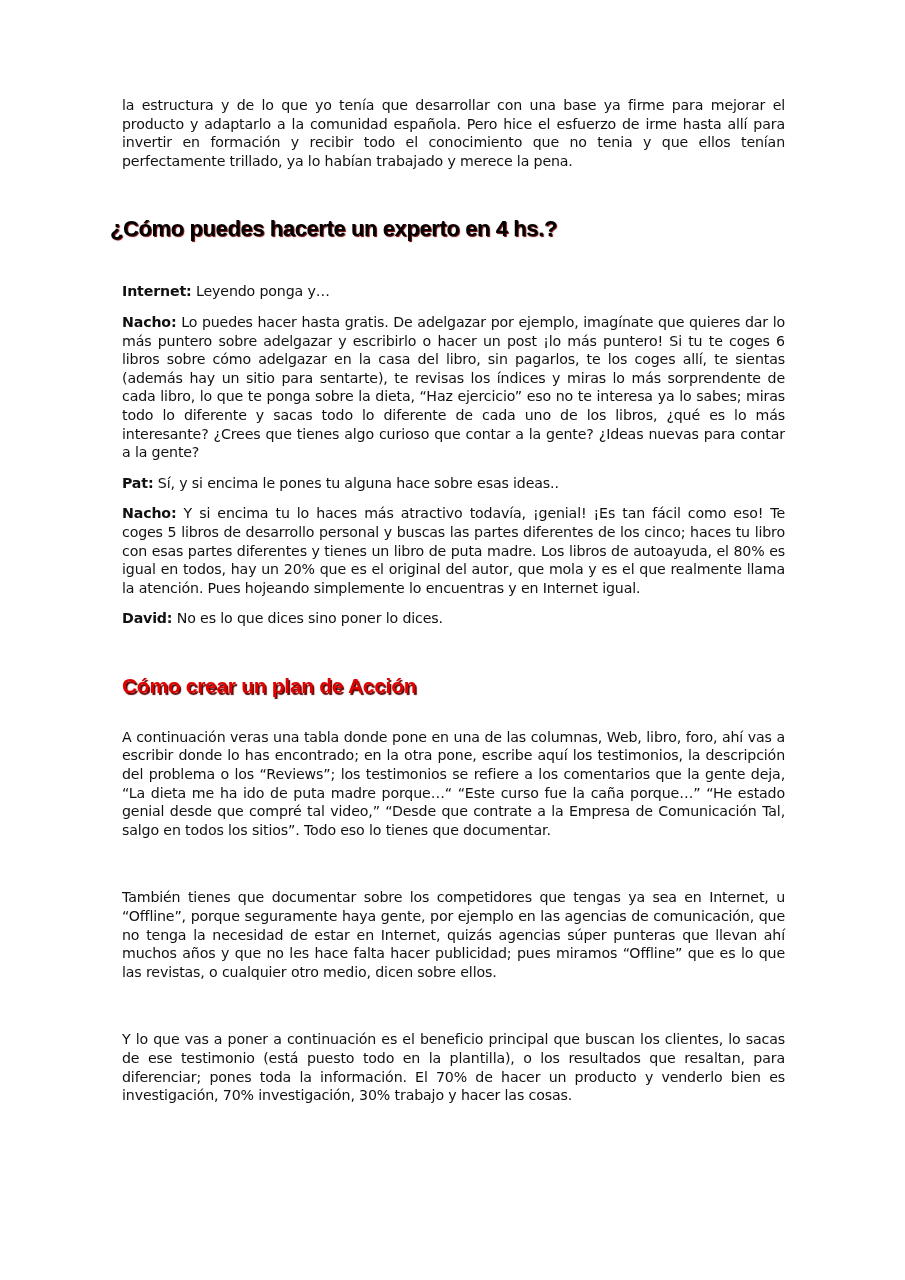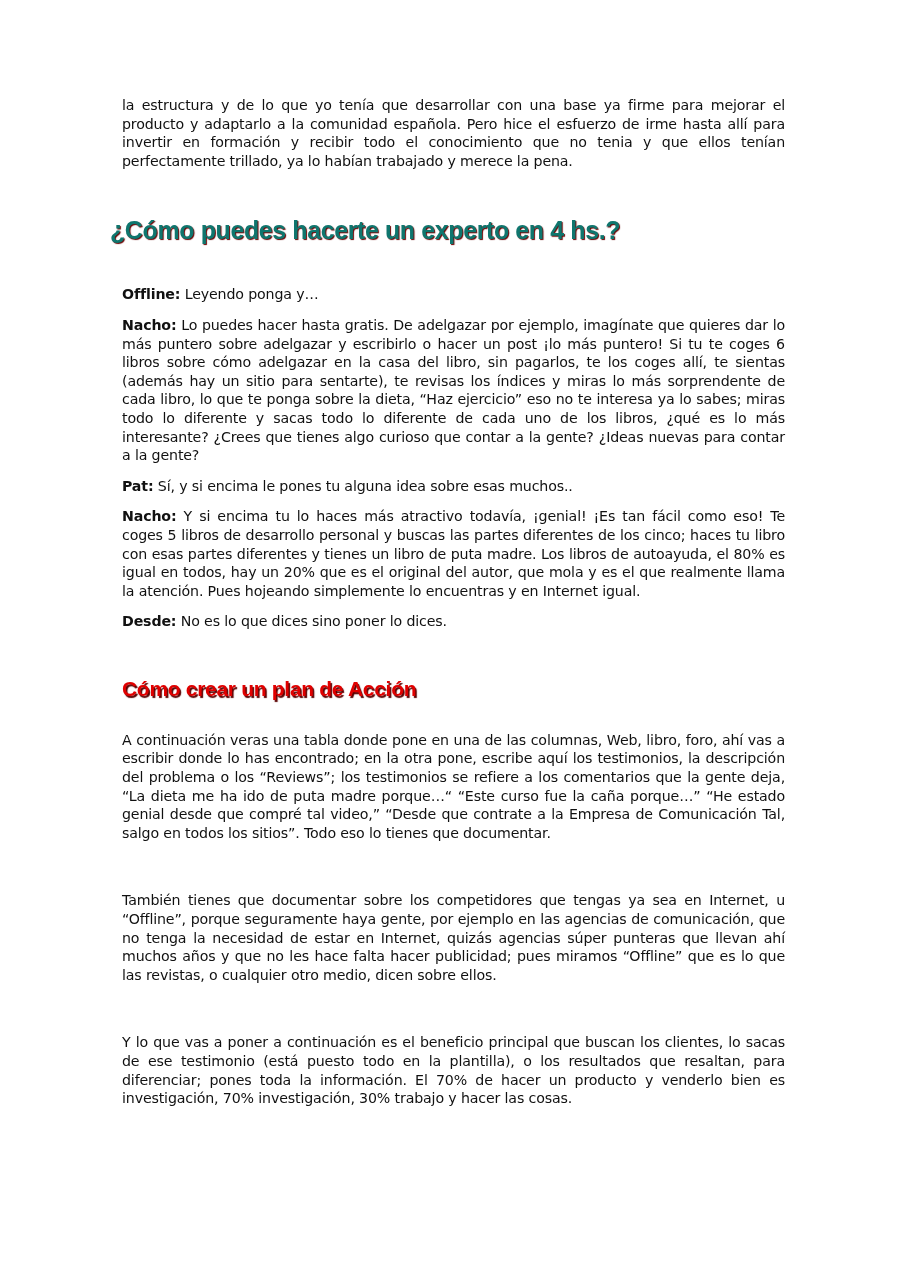--- a/index.html
+++ b/index.html
@@ -26,24 +26,24 @@
       line-height: 18.6px;
       text-align: justify;
       margin: 12px;
       letter-spacing: -0.15px;
     }
     .p .spk {
       font-weight: bold;
     }
     .dlg { margin-bottom: 4px; }
     .h2 {
-      color: #0f766e;
+      color: #000000;
       font-family: "Liberation Sans", sans-serif;
       font-weight: bold;
-      font-size: 25px;
+      font-size: 22px;
       margin: 0;
       text-shadow: 1px 1px 1px #6a0000;
       letter-spacing: -0.4px;
     }
     .h1 {
       color: #e00000;
       font-family: Liberation Sans, sans-serif;
       font-weight: bold;
       font-size: 21px;
       margin: 12px;
@@ -58,25 +58,25 @@
 
   <p class="p">la estructura y de lo que yo tenía que desarrollar con una base ya firme para mejorar el producto y adaptarlo a la comunidad española. Pero hice el esfuerzo de irme hasta allí para invertir en formación y recibir todo el conocimiento que no tenia y que ellos tenían perfectamente trillado, ya lo habían trabajado y merece la pena.</p>
 
   <div style="height:34px"></div>
 
   <h2 class="h2">¿Cómo puedes hacerte un experto en 4 hs.?</h2>
 
   <div style="height:28px"></div>
 
   <div>
-    <p class="p dlg"><span class="spk">Offline:</span><span> Leyendo ponga y…</span></p>
+    <p class="p dlg"><span class="spk">Internet:</span><span> Leyendo ponga y…</span></p>
     <p class="p dlg"><span class="spk">Nacho:</span><span> Lo puedes hacer hasta gratis. De adelgazar por ejemplo, imagínate que quieres dar lo más puntero sobre adelgazar y escribirlo o hacer un post ¡lo más puntero! Si tu te coges 6 libros sobre cómo adelgazar en la casa del libro, sin pagarlos, te los coges allí, te sientas (además hay un sitio para sentarte), te revisas los índices y miras lo más sorprendente de cada libro, lo que te ponga sobre la dieta, “Haz ejercicio” eso no te interesa ya lo sabes; miras todo lo diferente y sacas todo lo diferente de cada uno de los libros, ¿qué es lo más interesante? ¿Crees que tienes algo curioso que contar a la gente? ¿Ideas nuevas para contar a la gente?</span></p>
-    <p class="p dlg"><span class="spk">Pat:</span><span> Sí, y si encima le pones tu alguna idea sobre esas muchos..</span></p>
+    <p class="p dlg"><span class="spk">Pat:</span><span> Sí, y si encima le pones tu alguna hace sobre esas ideas..</span></p>
     <p class="p dlg"><span class="spk">Nacho:</span><span> Y si encima tu lo haces más atractivo todavía, ¡genial! ¡Es tan fácil como eso! Te coges 5 libros de desarrollo personal y buscas las partes diferentes de los cinco; haces tu libro con esas partes diferentes y tienes un libro de puta madre. Los libros de autoayuda, el 80% es igual en todos, hay un 20% que es el original del autor, que mola y es el que realmente llama la atención. Pues hojeando simplemente lo encuentras y en Internet igual.</span></p>
-    <p class="p dlg"><span class="spk">Desde:</span><span> No es lo que dices sino poner lo dices.</span></p>
+    <p class="p dlg"><span class="spk">David:</span><span> No es lo que dices sino poner lo dices.</span></p>
   </div>
 
   <div style="height:30px"></div>
 
   <h1 class="h1">Cómo crear un plan de Acción</h1>
 
   <div style="height:6px"></div>
 
   <p class="p">A continuación veras una tabla donde pone en una de las columnas, Web, libro, foro, ahí vas a escribir donde lo has encontrado; en la otra pone, escribe aquí los testimonios, la descripción del problema o los “Reviews”; los testimonios se refiere a los comentarios que la gente deja, “La dieta me ha ido de puta madre porque…“ “Este curso fue la caña porque…” “He estado genial desde que compré tal video,” “Desde que contrate a la Empresa de Comunicación Tal, salgo en todos los sitios”. Todo eso lo tienes que documentar.</p>
   <div style="height:25px"></div>

